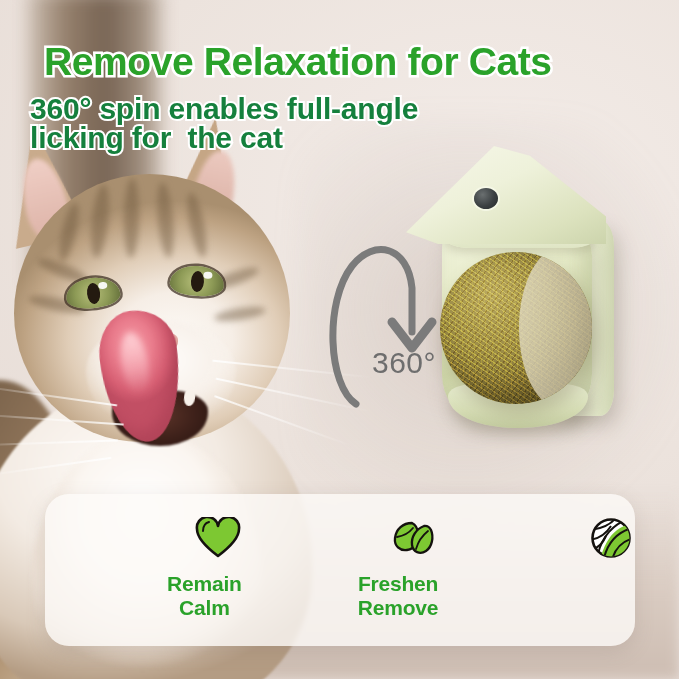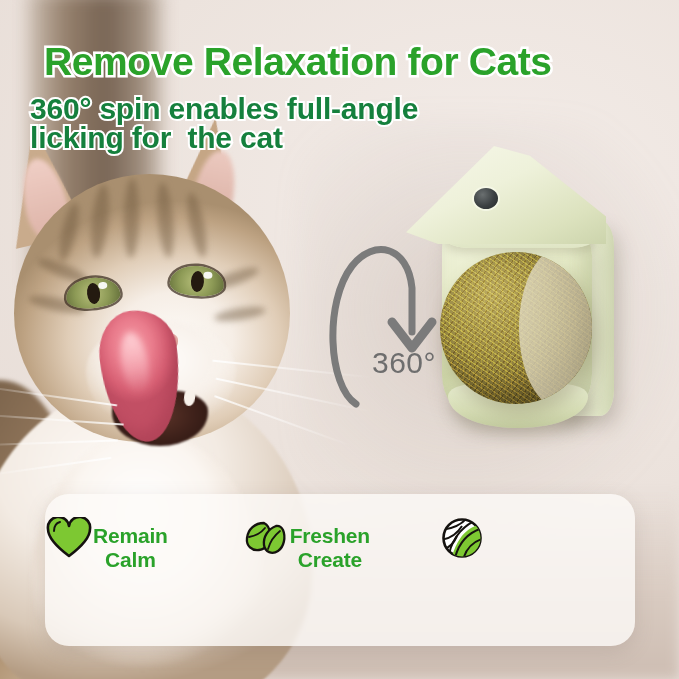--- a/index.html
+++ b/index.html
@@ -362,22 +362,22 @@
     background: rgba(252,250,247,.80);
     box-shadow: 0 6px 20px rgba(120,108,98,.18);
     backdrop-filter: blur(2px);
     display: flex;
     align-items: flex-start;
   }
   .feature {
     flex: 1 1 0;
     height: 100%;
     display: flex;
-    flex-direction: row;
-    align-items: flex-start;
+    flex-direction: column;
+    align-items: flex-end;
     padding-top: 20px;
     box-sizing: border-box;
   }
   .feature-icon {
     width: 48px; height: 48px;
     display: flex; align-items: center; justify-content: center;
   }
   .feature-label {
     margin-top: 10px;
     text-align: center;
@@ -488,21 +488,21 @@
     <div class="feature">
       <div class="feature-icon">
         <svg width="46" height="42" viewBox="0 0 46 42">
           <path d="M21 6 C 12 6, 5 12, 4 21 C 3 29, 9 34, 16 33 C 24 32, 28 24, 27 16 C 26.5 11, 24 7.5, 21 6 Z" fill="#7dc832" stroke="#15120f" stroke-width="2.3" stroke-linejoin="round"></path>
           <path d="M33 9 C 25 12, 20 20, 21 28 C 22 35, 29 38, 35 34 C 41 30, 43 20, 40 13 C 38.5 10, 36 8.6, 33 9 Z" fill="#7dc832" stroke="#15120f" stroke-width="2.3" stroke-linejoin="round"></path>
           <path d="M6 20 C 12 19, 18 16, 22 11" fill="none" stroke="#15120f" stroke-width="1.8" stroke-linecap="round"></path>
           <path d="M37 14 C 32 18, 27 25, 25 32" fill="none" stroke="#15120f" stroke-width="1.8" stroke-linecap="round"></path>
         </svg>
       </div>
       <div class="feature-label">Freshen
-Create</div>
+Remove</div>
     </div>
 
     <div class="feature">
       <div class="feature-icon">
         <svg width="46" height="44" viewBox="0 0 46 44">
           <defs>
             <clipPath id="hbclip">
                 <circle cx="23" cy="22" r="18.5"></circle>
               </clipPath>
           </defs>

